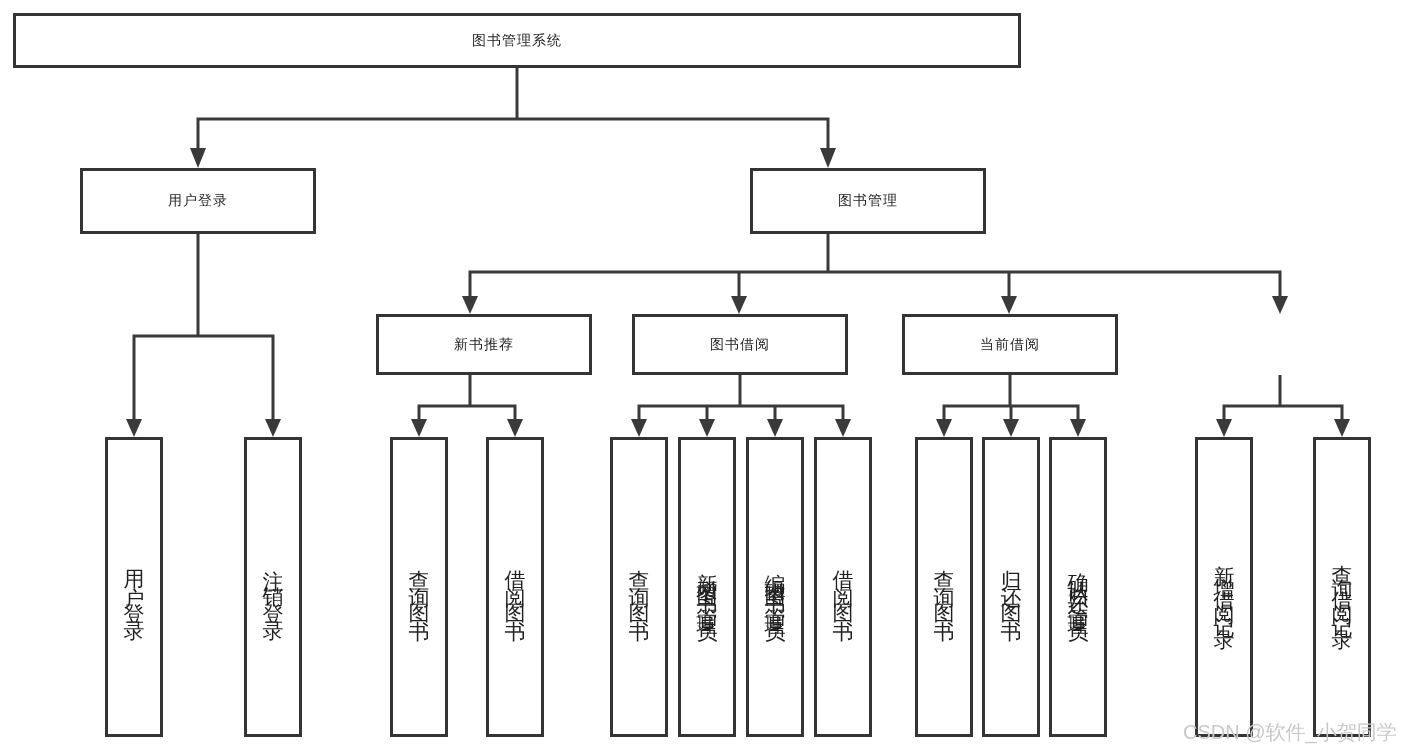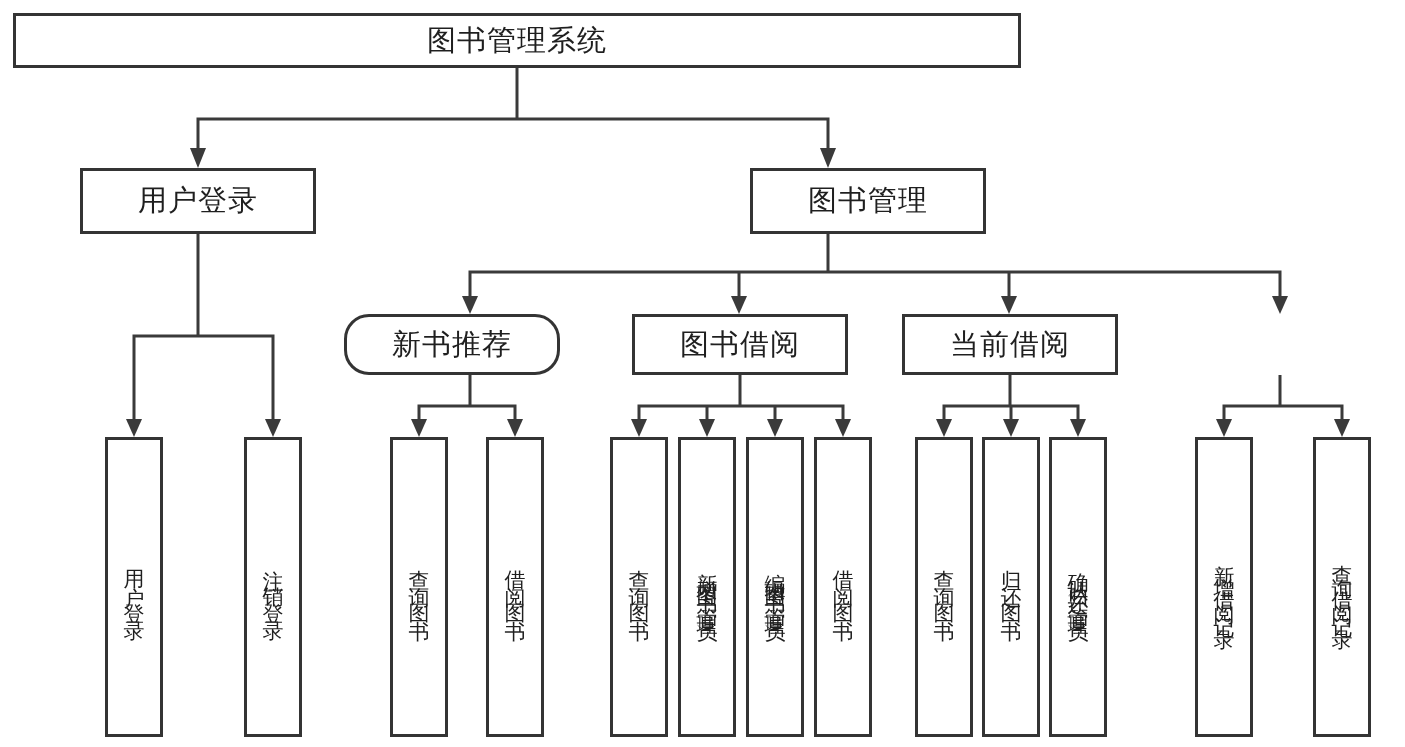--- a/index.html
+++ b/index.html
@@ -27,28 +27,28 @@
     box-sizing: border-box;
     background: #ffffff;
     border: 3px solid #343434;
     color: #1f1f1f;
     display: flex;
     align-items: center;
     justify-content: center;
     z-index: 2;
   }
   .hbox {
-    font-size: 29px;
+    font-size: 14px;
     letter-spacing: 1px;
   }
   .root  { left: 13px;  top: 13px;  width: 1008px; height: 55px; }
   .l2-0  { left: 80px;  top: 168px; width: 236px;  height: 66px; }
   .l2-1  { left: 750px; top: 168px; width: 236px;  height: 66px; }
   .l3    { top: 314px; width: 216px; height: 61px; }
-  .l3-0  { left: 344px; border-radius: 25px; }
+  .l3-0  { left: 376px; }
   .l3-1  { left: 632px; }
   .l3-2  { left: 902px; }
   .l3-3  { left: 1172px; }
   .vbox {
     top: 437px;
     width: 58px;
     height: 300px;
   }
   .vbox .vtext {
     writing-mode: vertical-rl;
@@ -172,14 +172,15 @@
   <div class="box vbox v10">
     <span class="vtext ls9">确认归还（管理员）</span>
   </div>
   <div class="box vbox v11">
     <span class="vtext ls6">新增借阅记录</span>
   </div>
   <div class="box vbox v12">
     <span class="vtext ls6">查询借阅记录</span>
   </div>
 
+  <div class="watermark">CSDN @软件_小贺同学</div>
 
 </div>
 
 </body></html>

